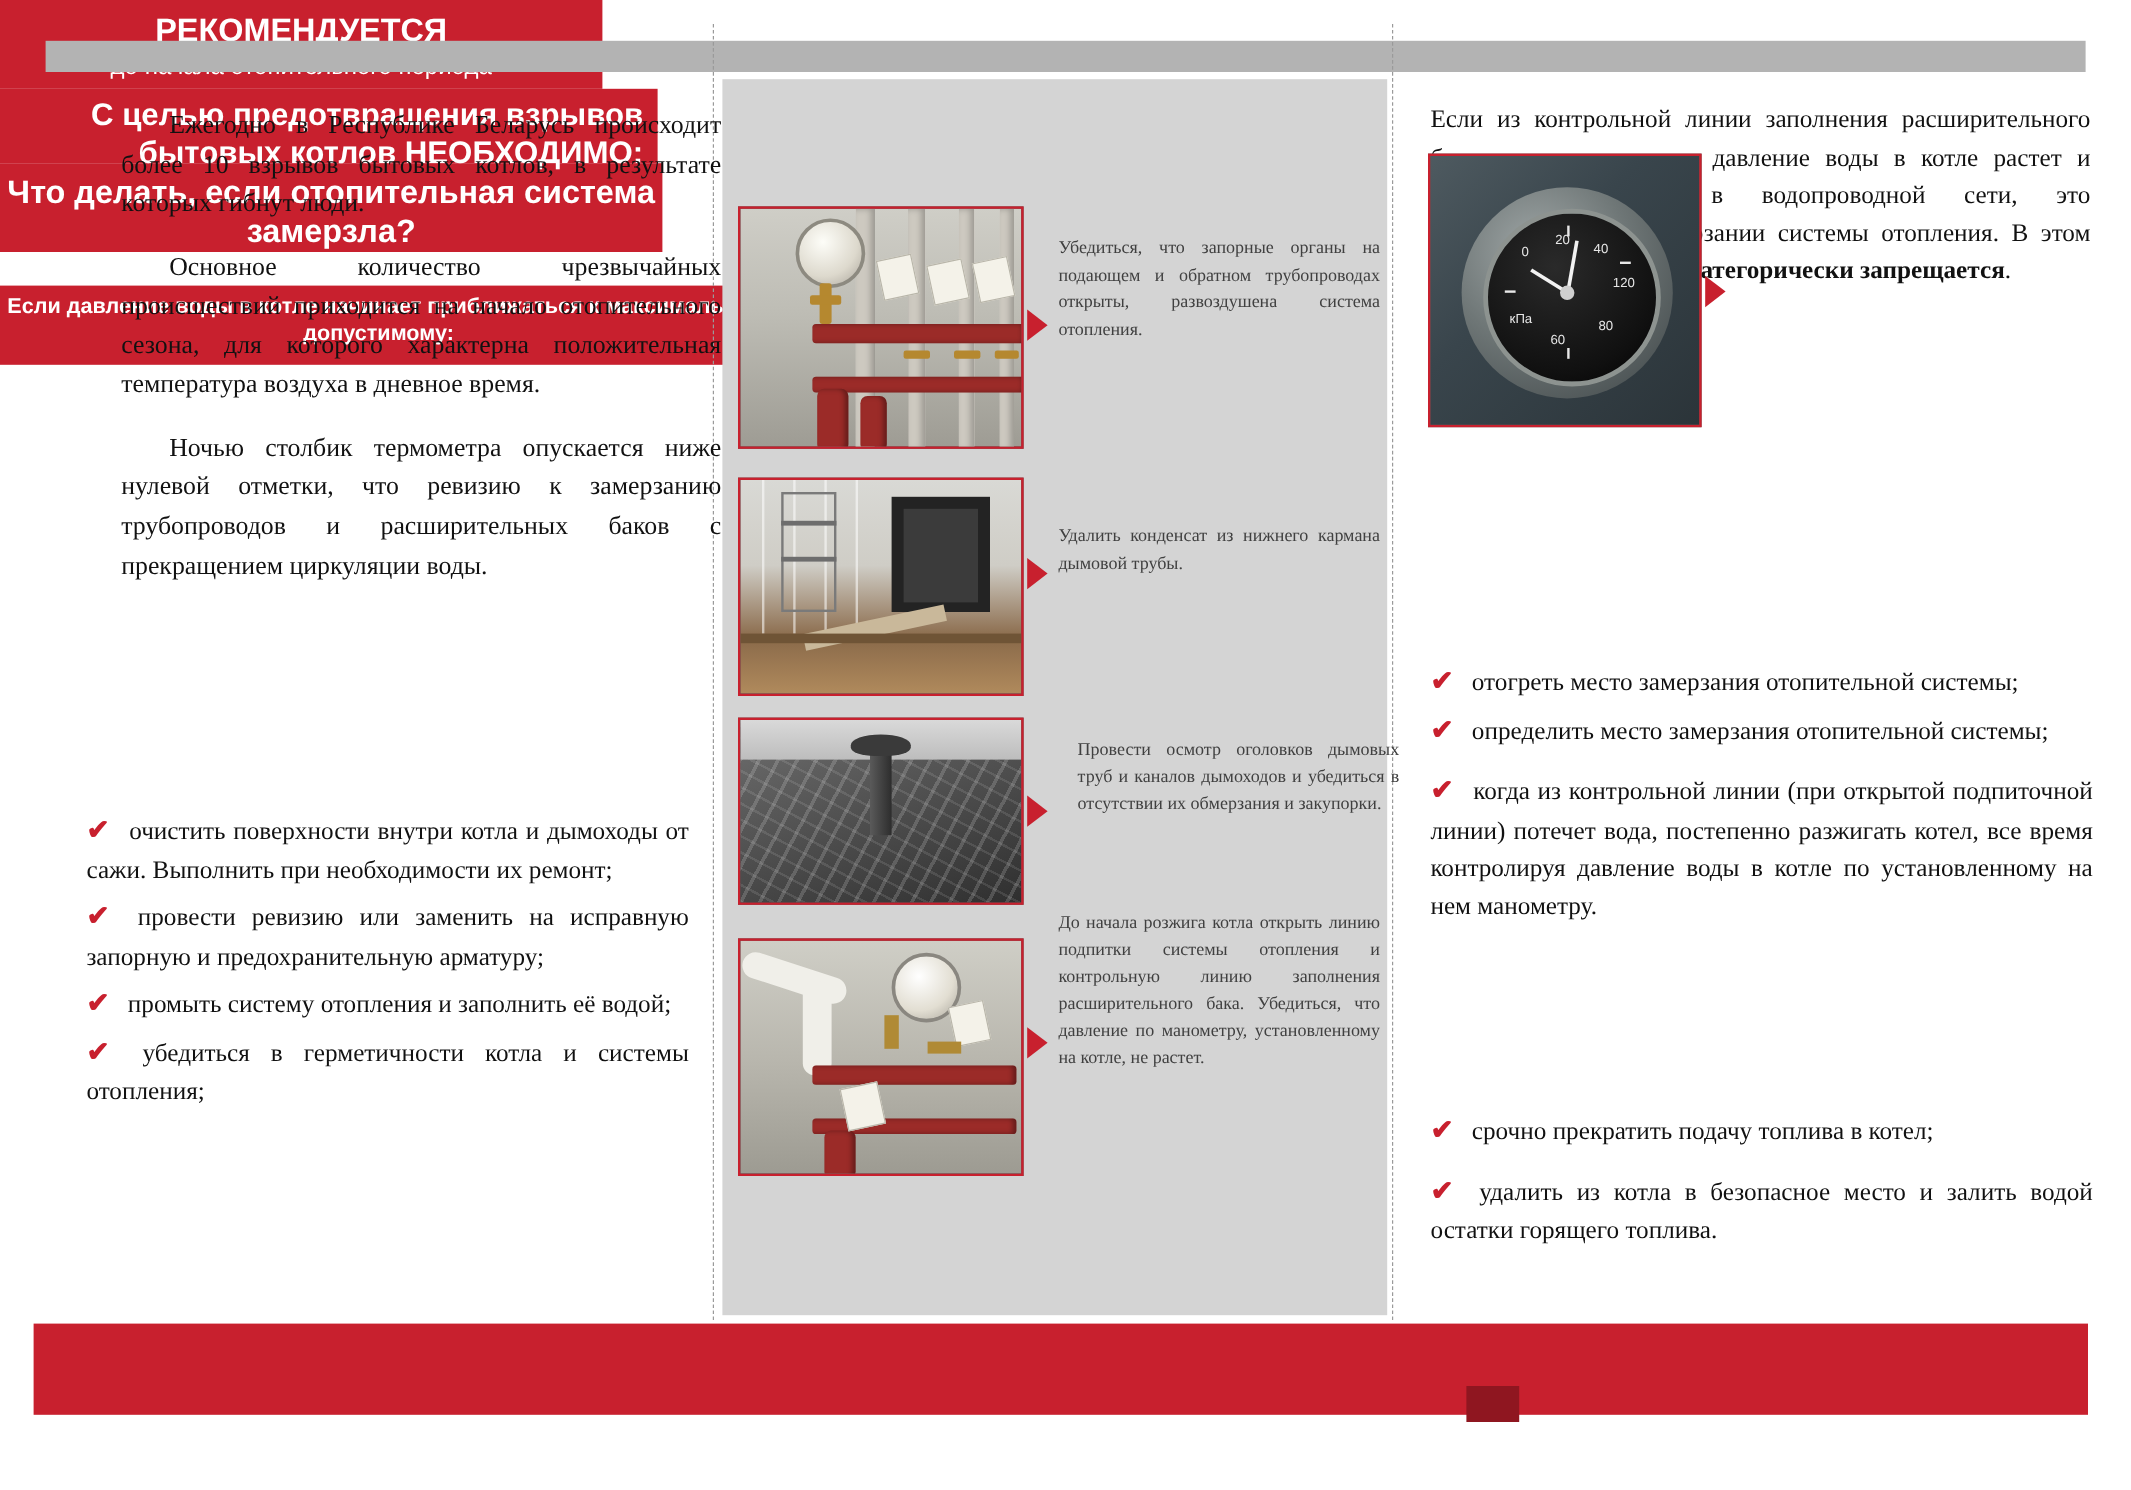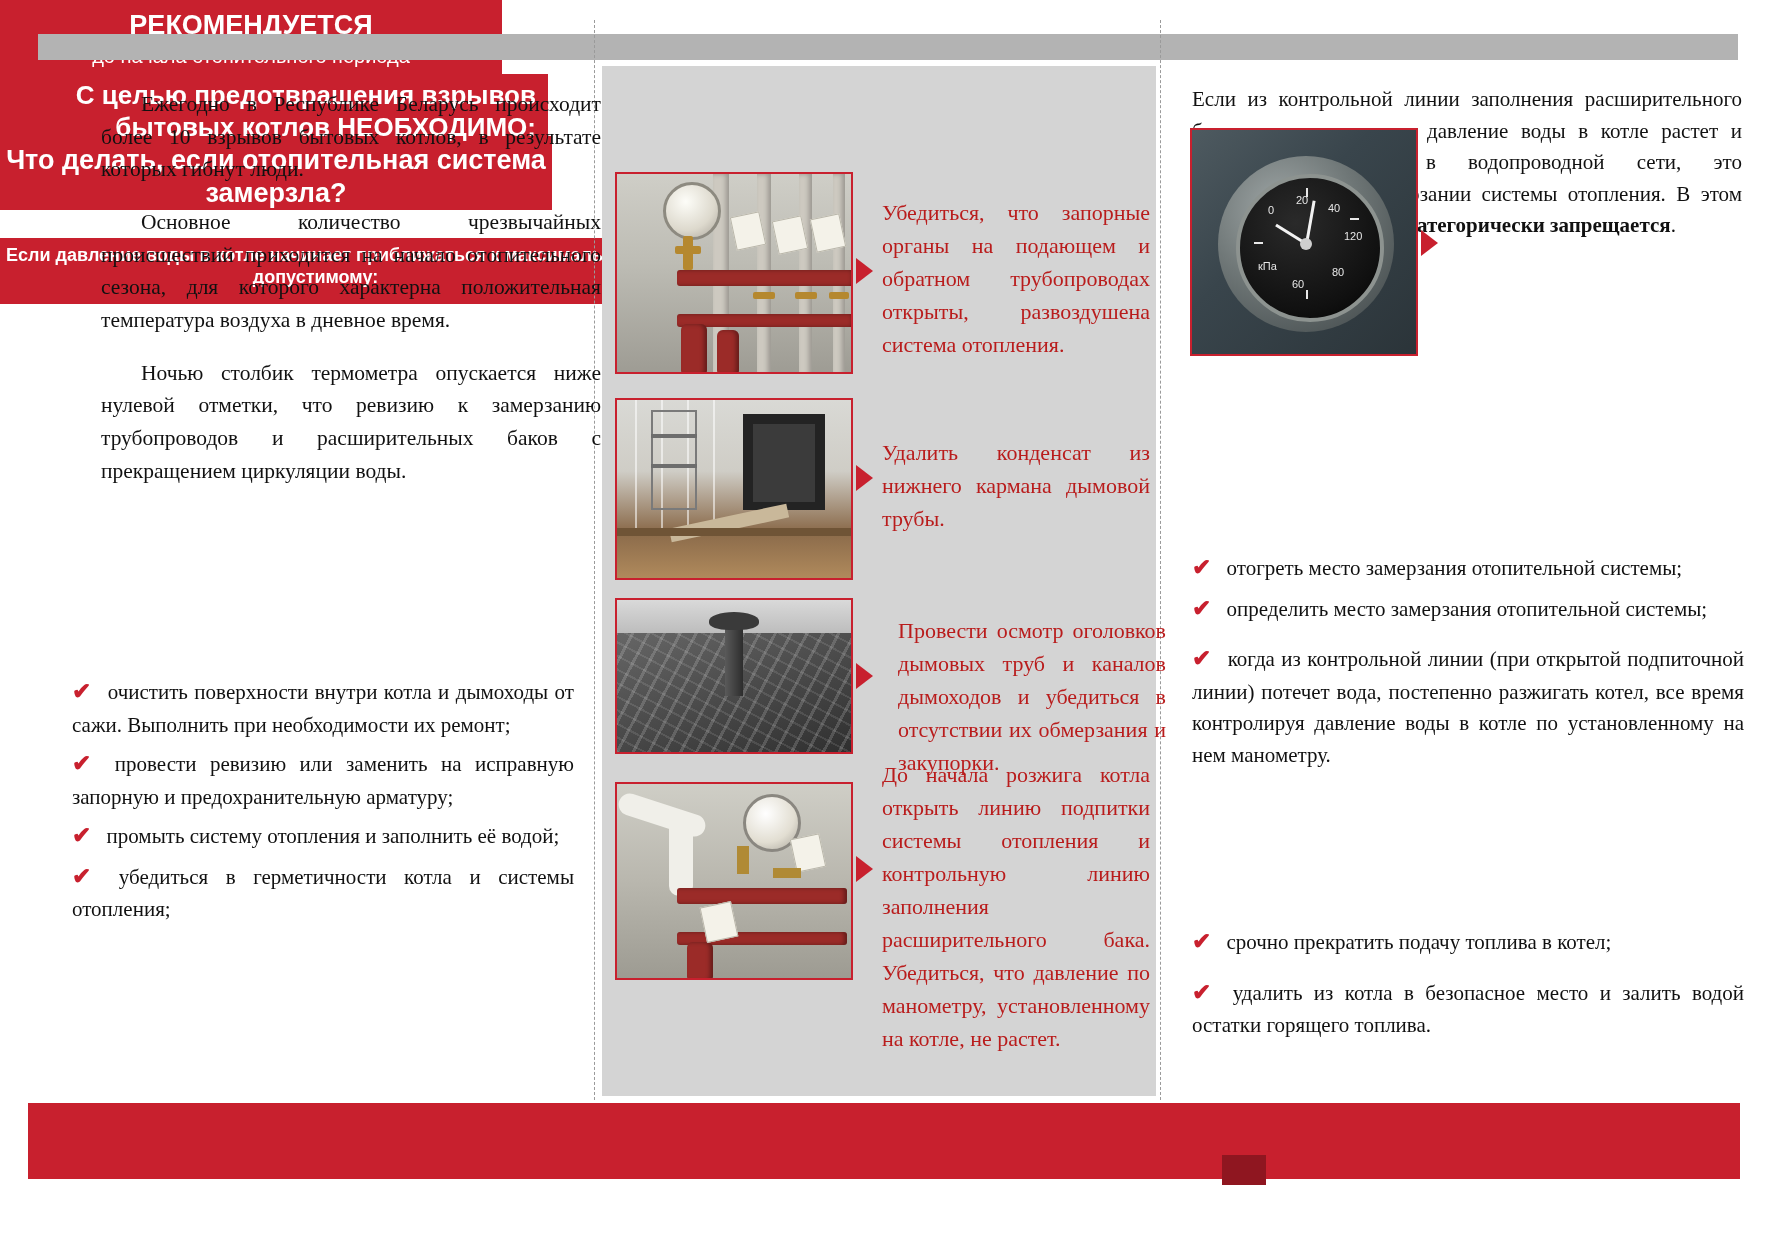--- a/index.html
+++ b/index.html
@@ -123,23 +123,23 @@
     position: absolute;
     width: 0; height: 0;
     border-top: 13px solid transparent;
     border-bottom: 13px solid transparent;
     border-left: 17px solid #c8202e;
   }
 
   .cap {
     position: absolute;
     font-family: "Liberation Serif", serif;
-    font-size: 22px;
+    font-size: 15px;
     line-height: 1.5;
-    color: #b91c1c;
+    color: #404040;
     text-align: justify;
   }
 
   .rcol-para {
     font-family: "Liberation Serif", serif;
     font-size: 21px;
     line-height: 1.5;
     text-align: justify;
     color: #111;
     margin: 0;

